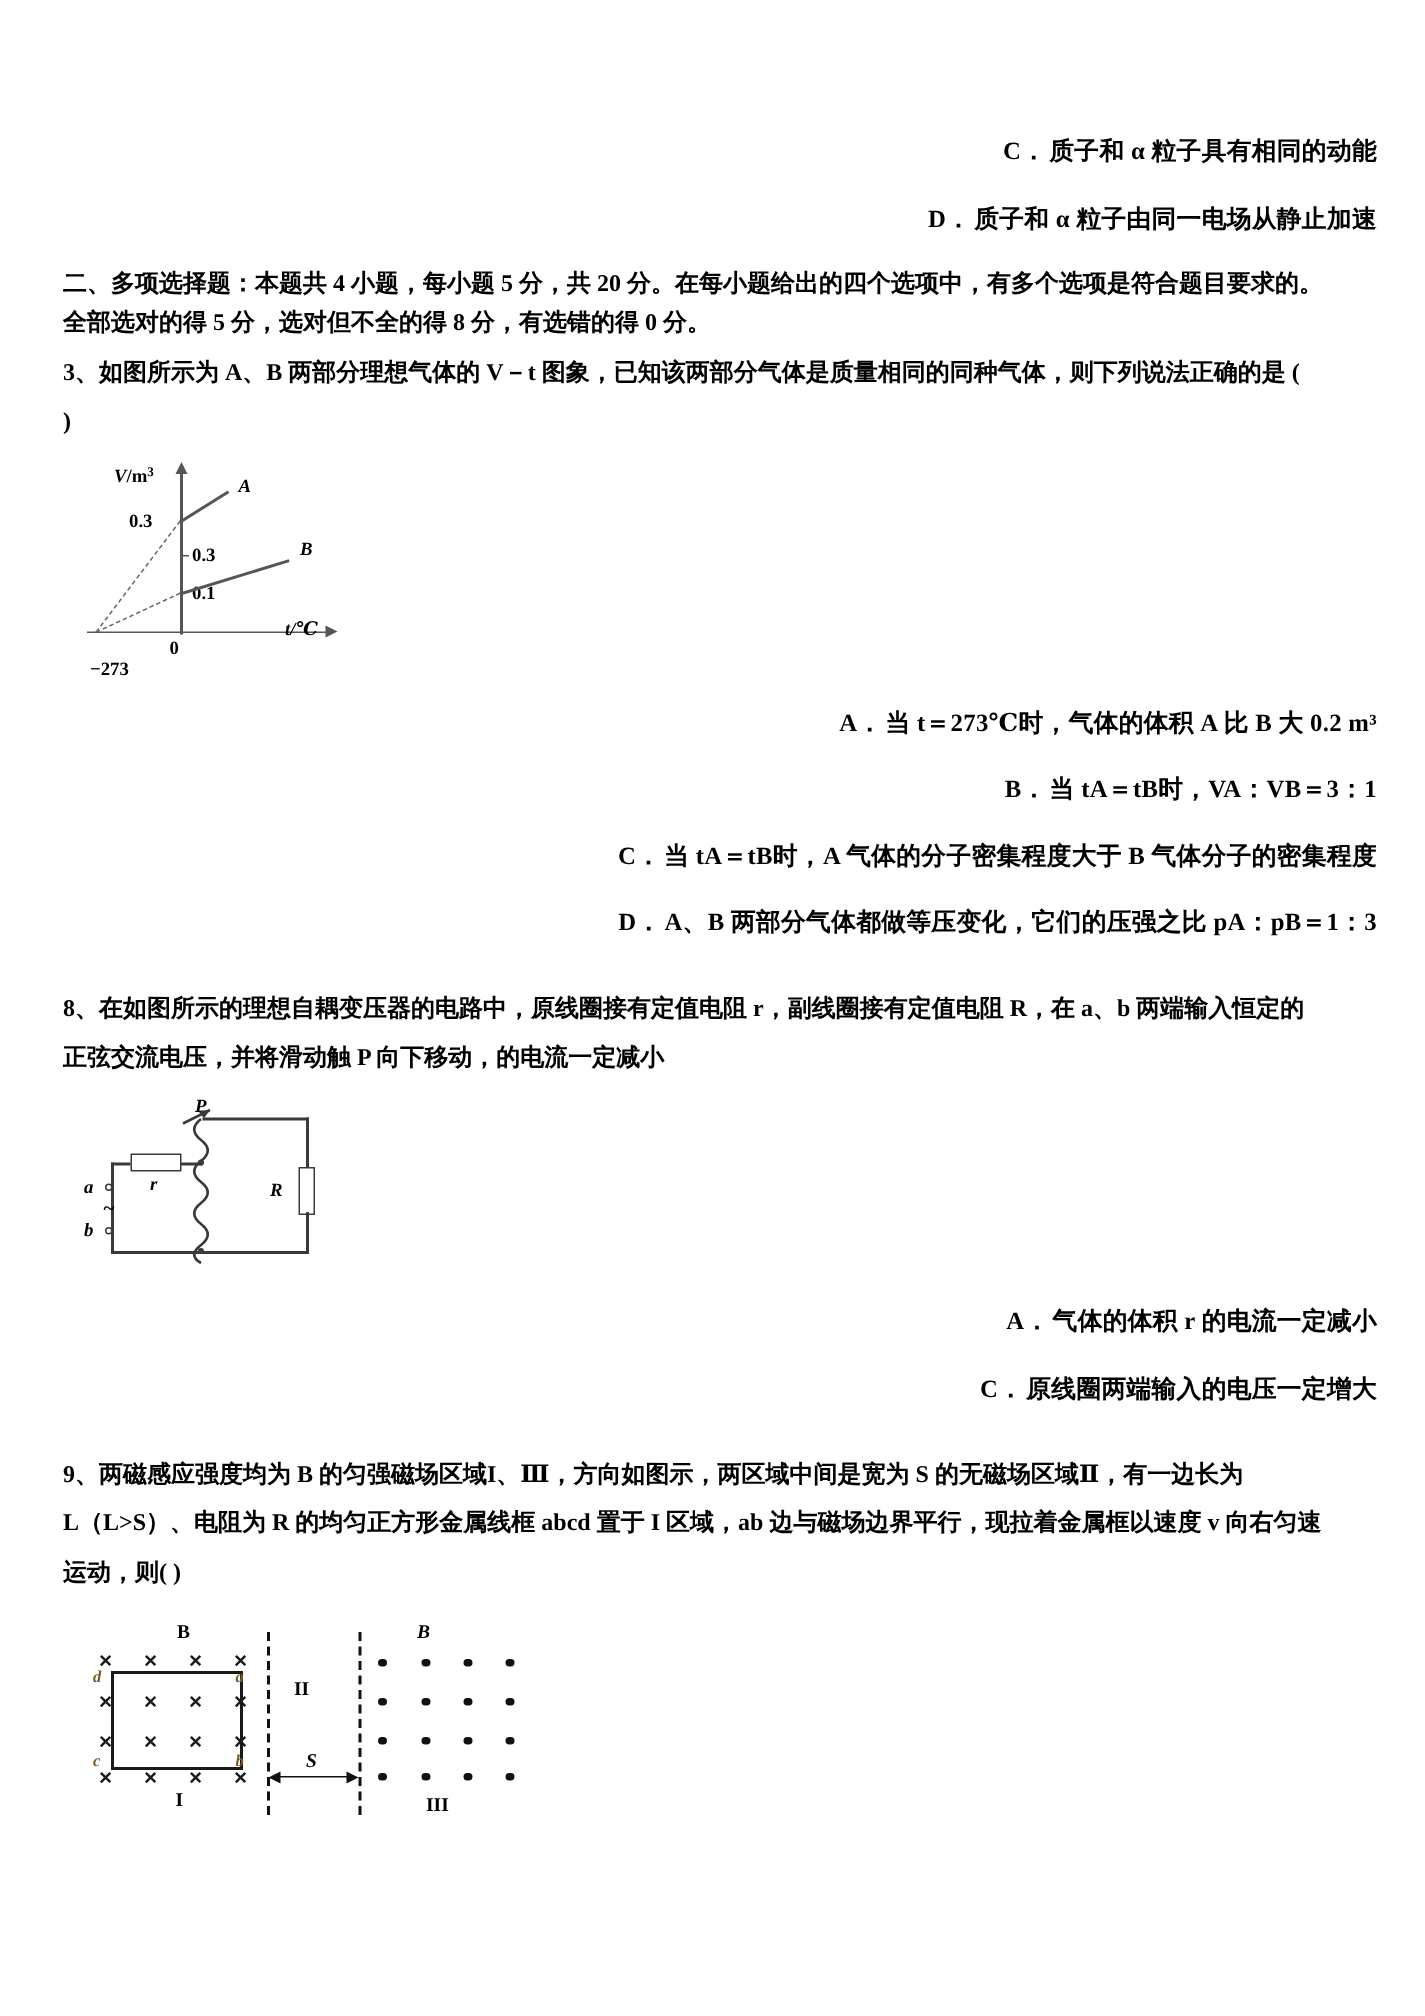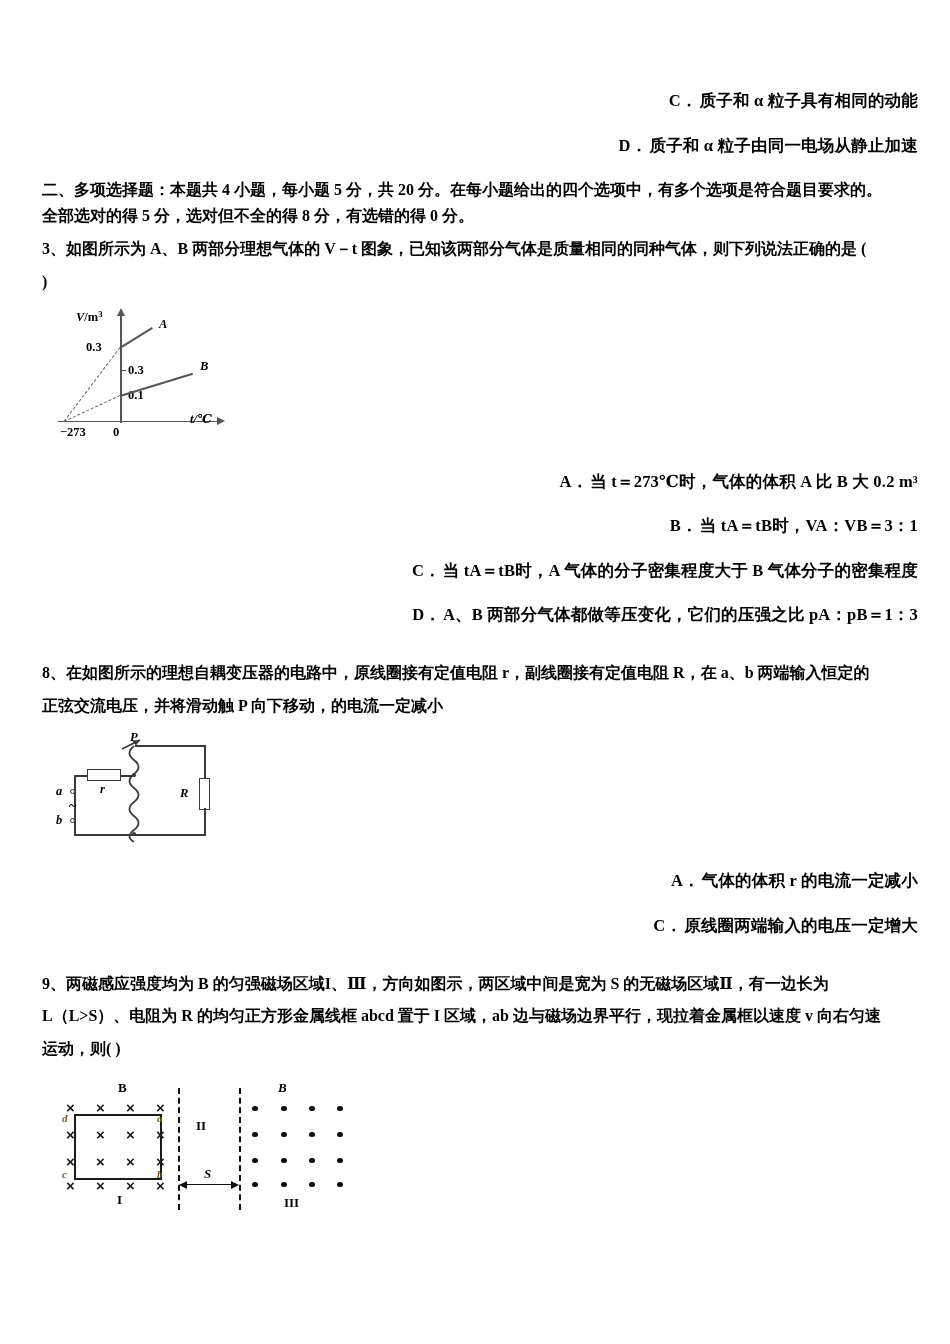--- a/index.html
+++ b/index.html
@@ -260,21 +260,21 @@
 
     <div class="vt-lbl up" style="left:18px; top:2px;"><i>V</i>/m<span class="sup">3</span></div>
     <div class="vt-lbl" style="left:132px; top:104px;"><i>t</i>/℃</div>
 
     <div class="vt-lbl up" style="left:28px; top:33px;">0.3</div>
     <div class="vt-lbl up" style="left:70px; top:56px;">0.3</div>
     <div class="vt-lbl up" style="left:70px; top:81px;">0.1</div>
 
     <div class="vt-tick" style="left:62px; top:63px;"></div>
 
-    <div class="vt-lbl up" style="left:2px; top:118px;">−273</div>
+    <div class="vt-lbl up" style="left:2px; top:132px;">−273</div>
     <div class="vt-lbl up" style="left:55px; top:118px;">0</div>
 
     <div class="vt-seg" style="left:62px; top:40px; width:38px; transform: rotate(-32deg);"></div>
     <div class="vt-lbl" style="left:101px; top:10px;">A</div>
 
     <div class="vt-dash" style="left:6px; top:114px; width:92.8px; transform: rotate(-52.9deg);"></div>
 
     <div class="vt-seg" style="left:62px; top:88px; width:76px; transform: rotate(-17deg);"></div>
     <div class="vt-lbl" style="left:142px; top:52px;">B</div>
 

